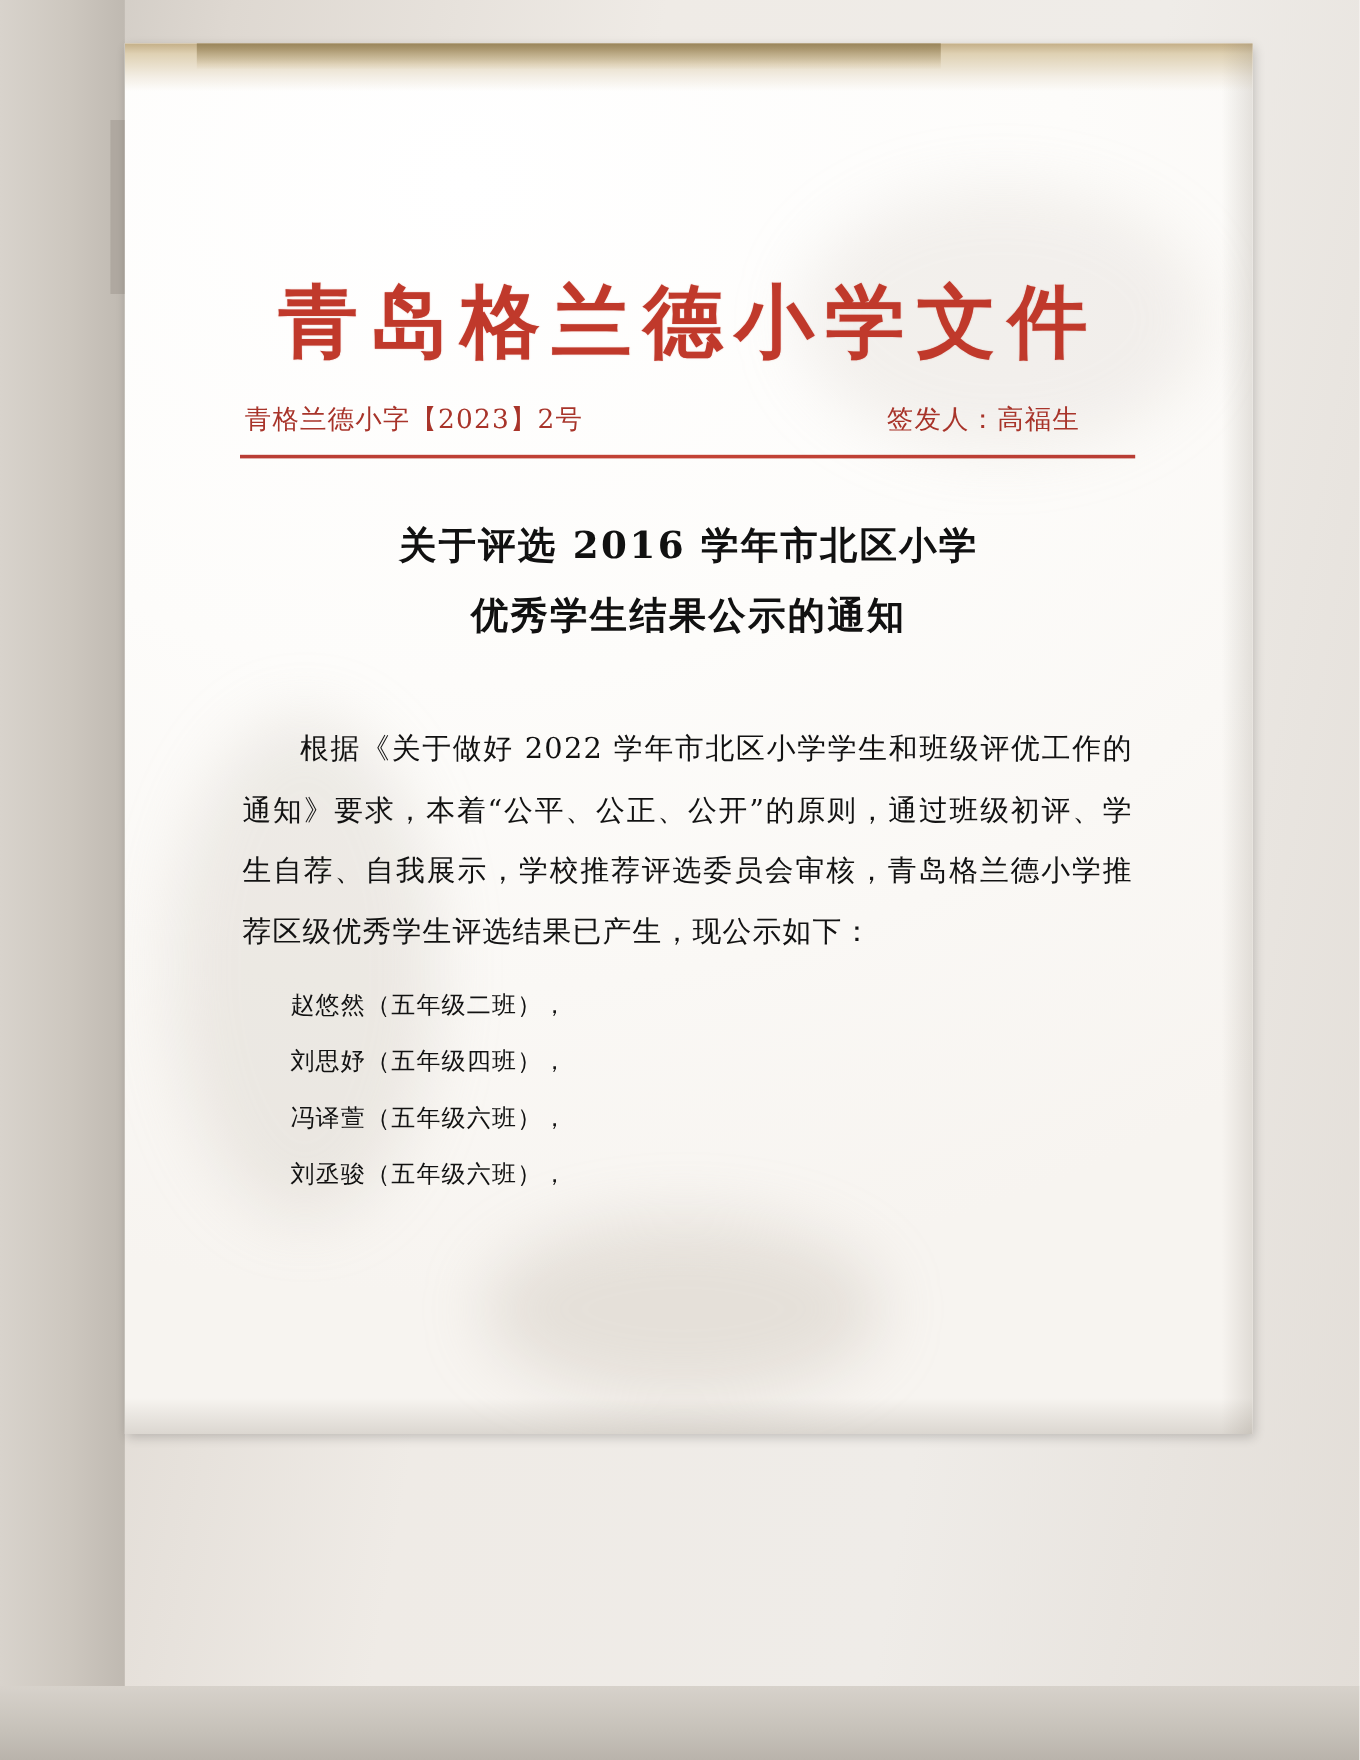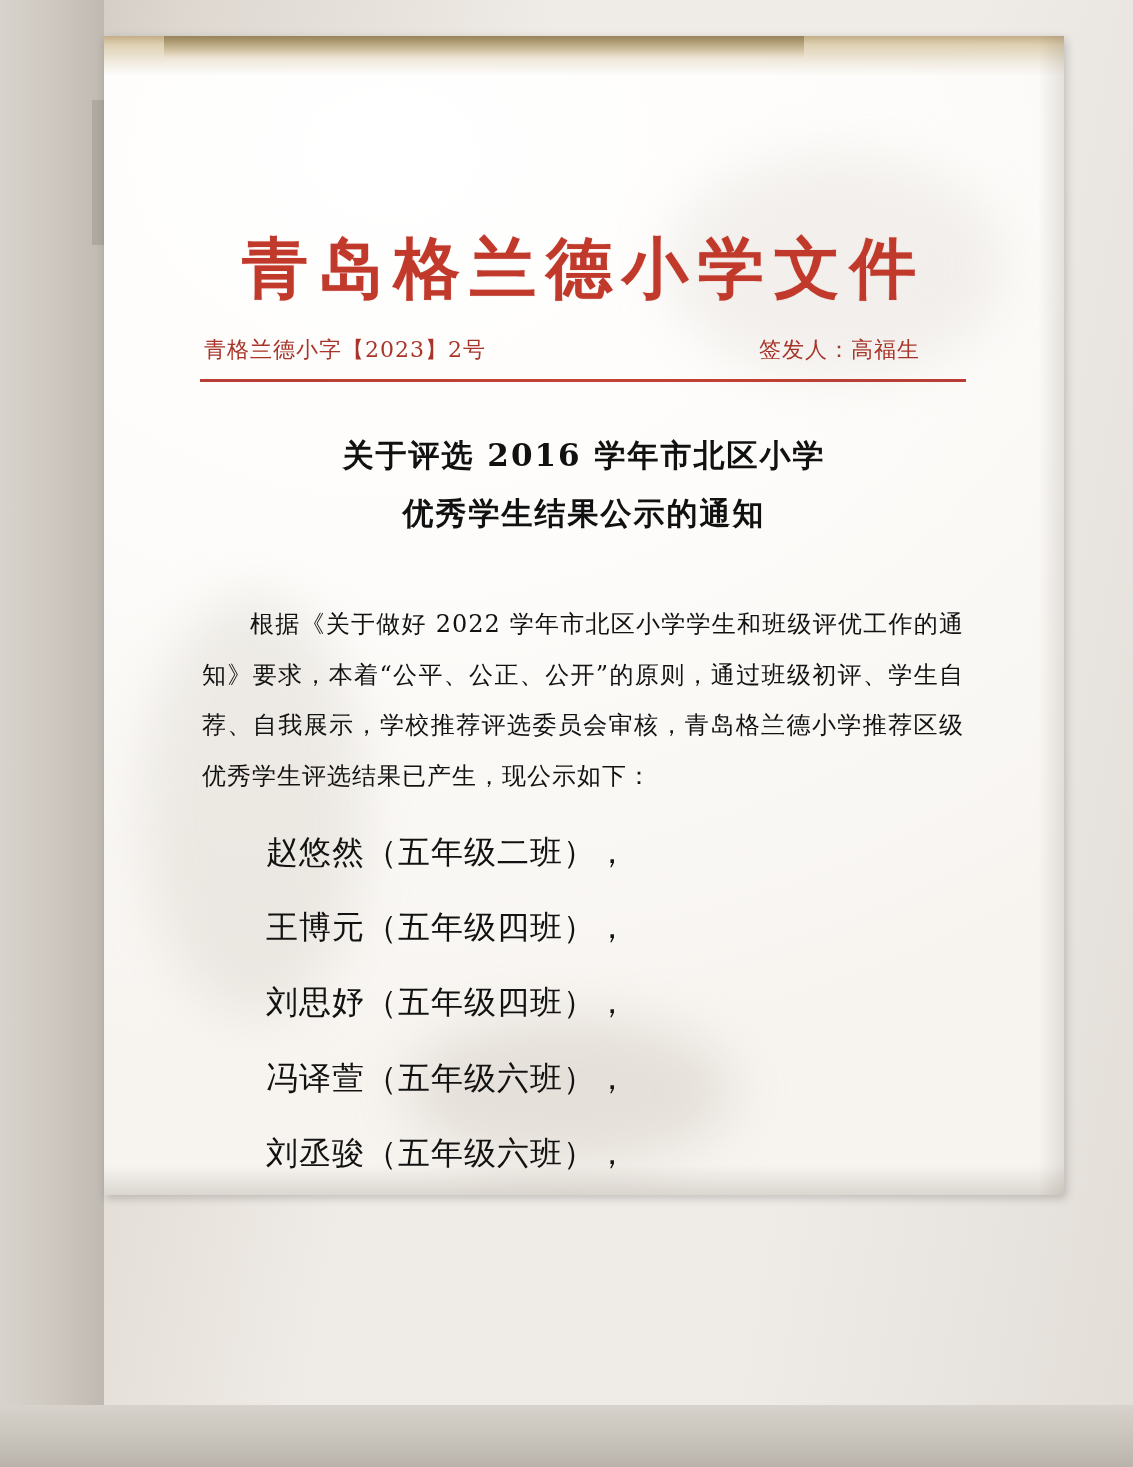--- a/index.html
+++ b/index.html
@@ -53,21 +53,20 @@
   .paper {
     position: absolute;
     left: 104px;
     top: 36px;
     width: 940px;
     height: 1159px;
     background:
       radial-gradient(120% 80% at 30% 10%, #ffffff 0%, #fdfcfa 45%, #f7f4f0 100%);
     box-shadow: 2px 3px 9px rgba(0,0,0,.20);
     overflow: hidden;
-    padding-left: 20px;
   }
   
   .paper .curl {
     position: absolute;
     left: 0; right: 0; top: 0;
     height: 40px;
     background: linear-gradient(180deg, #b9a072 0%, #d9c9a6 22%, #f1ebe0 70%, rgba(255,255,255,0) 100%);
     opacity: .85;
   }
   .paper .curl2 {
@@ -161,21 +160,21 @@
     text-justify: inter-character;
   }
   .body-text p {
     margin: 0 4px 4px 0;
     text-indent: 2em;
   }
 
   .name-list {
     margin: 14px 50px 0 52px;
     color: #121212;
-    font-size: 32px;
+    font-size: 20px;
     line-height: 2.35;
     letter-spacing: 1px;
     font-family: Liberation Serif, serif;
   }
   .name-list .name {
     text-indent: 2em;
   }
 
   .page-no {
     position: absolute;
@@ -220,21 +219,20 @@
         <div>关于评选 2016 学年市北区小学</div>
         <div>优秀学生结果公示的通知</div>
       </div>
 
       <div class="body-text">
         <p>根据《关于做好 2022 学年市北区小学学生和班级评优工作的通知》要求，本着“公平、公正、公开”的原则，通过班级初评、学生自荐、自我展示，学校推荐评选委员会审核，青岛格兰德小学推荐区级优秀学生评选结果已产生，现公示如下：</p>
       </div>
 
       <div class="name-list">
         <div class="name">赵悠然（五年级二班），</div>
-        <div class="name">王博元（五年级四班），</div>
         <div class="name">刘思妤（五年级四班），</div>
         <div class="name">冯译萱（五年级六班），</div>
         <div class="name">刘丞骏（五年级六班），</div>
       </div>
     </div>
 
     <div class="page-no">1</div>
   </div>
 </div>
 

